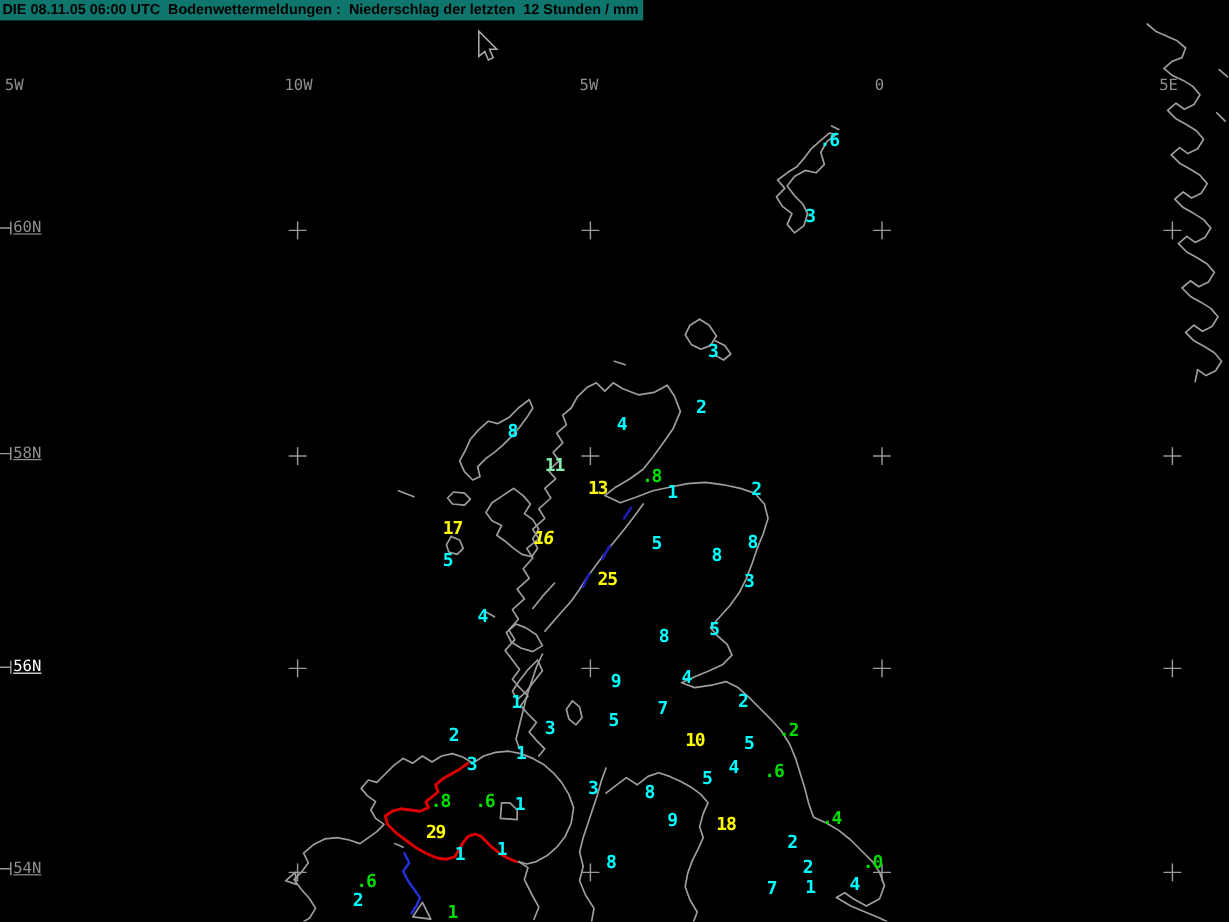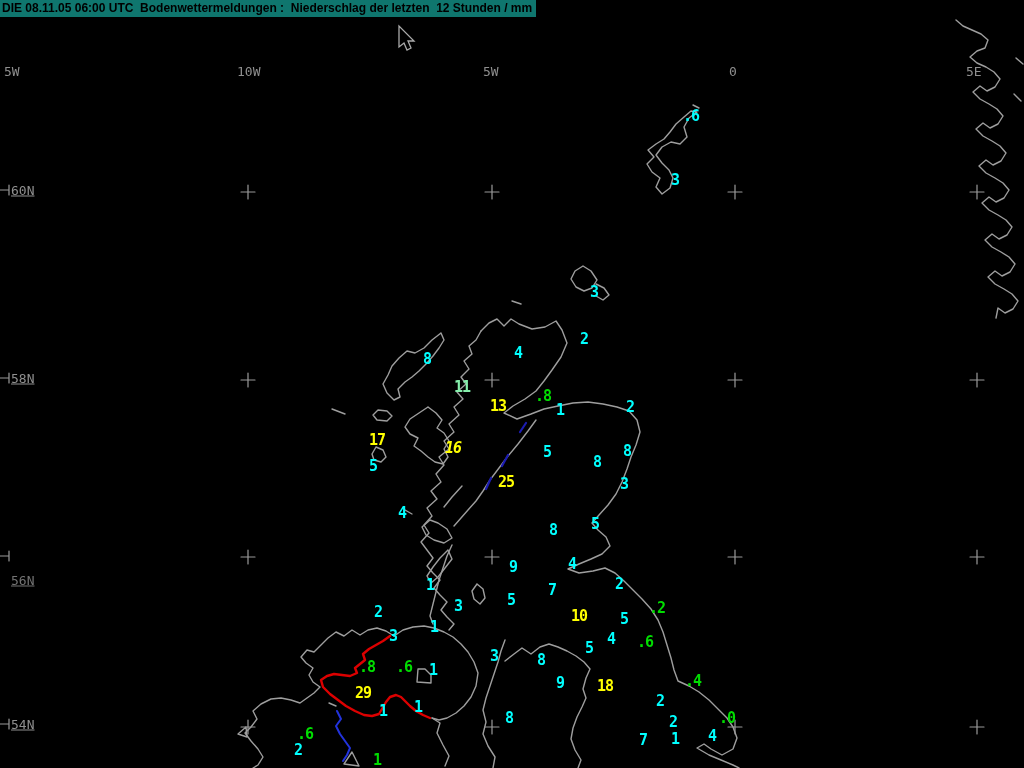--- a/index.html
+++ b/index.html
@@ -88,21 +88,21 @@
   <div id="axis-top">
       <span class="axis-top" style="left: 4px; color: rgb(143, 143, 143);">5W</span>
       <span class="axis-top" style="left: 237px; color: rgb(143, 143, 143);">10W</span>
       <span class="axis-top" style="left: 483px; color: rgb(143, 143, 143);">5W</span>
       <span class="axis-top" style="left: 729px; color: rgb(143, 143, 143);">0</span>
       <span class="axis-top" style="left: 966px; color: rgb(143, 143, 143);">5E</span>
     </div>
   <div id="axis-left">
       <span class="axis-left" style="top: 190px; color: rgb(143, 143, 143);">60N</span>
       <span class="axis-left" style="top: 378px; color: rgb(143, 143, 143);">58N</span>
-      <span class="axis-left" style="top: 580px; color: #737373;">56N</span>
+      <span class="axis-left" style="top: 556px; color: #ffffff;">56N</span>
       <span class="axis-left" style="top: 724px; color: rgb(143, 143, 143);">54N</span>
     </div>
   <div id="stations">
       <span class="station" style="left: 691px; top: 117px; color: rgb(0, 255, 255);">.6</span>
       <span class="station" style="left: 675px; top: 181px; color: rgb(0, 255, 255);">3</span>
       <span class="station" style="left: 594px; top: 293px; color: rgb(0, 255, 255);">3</span>
       <span class="station" style="left: 584px; top: 340px; color: rgb(0, 255, 255);">2</span>
       <span class="station" style="left: 427px; top: 360px; color: rgb(0, 255, 255);">8</span>
       <span class="station" style="left: 518px; top: 354px; color: rgb(0, 255, 255);">4</span>
       <span class="station" style="left: 630px; top: 408px; color: rgb(0, 255, 255);">2</span>

